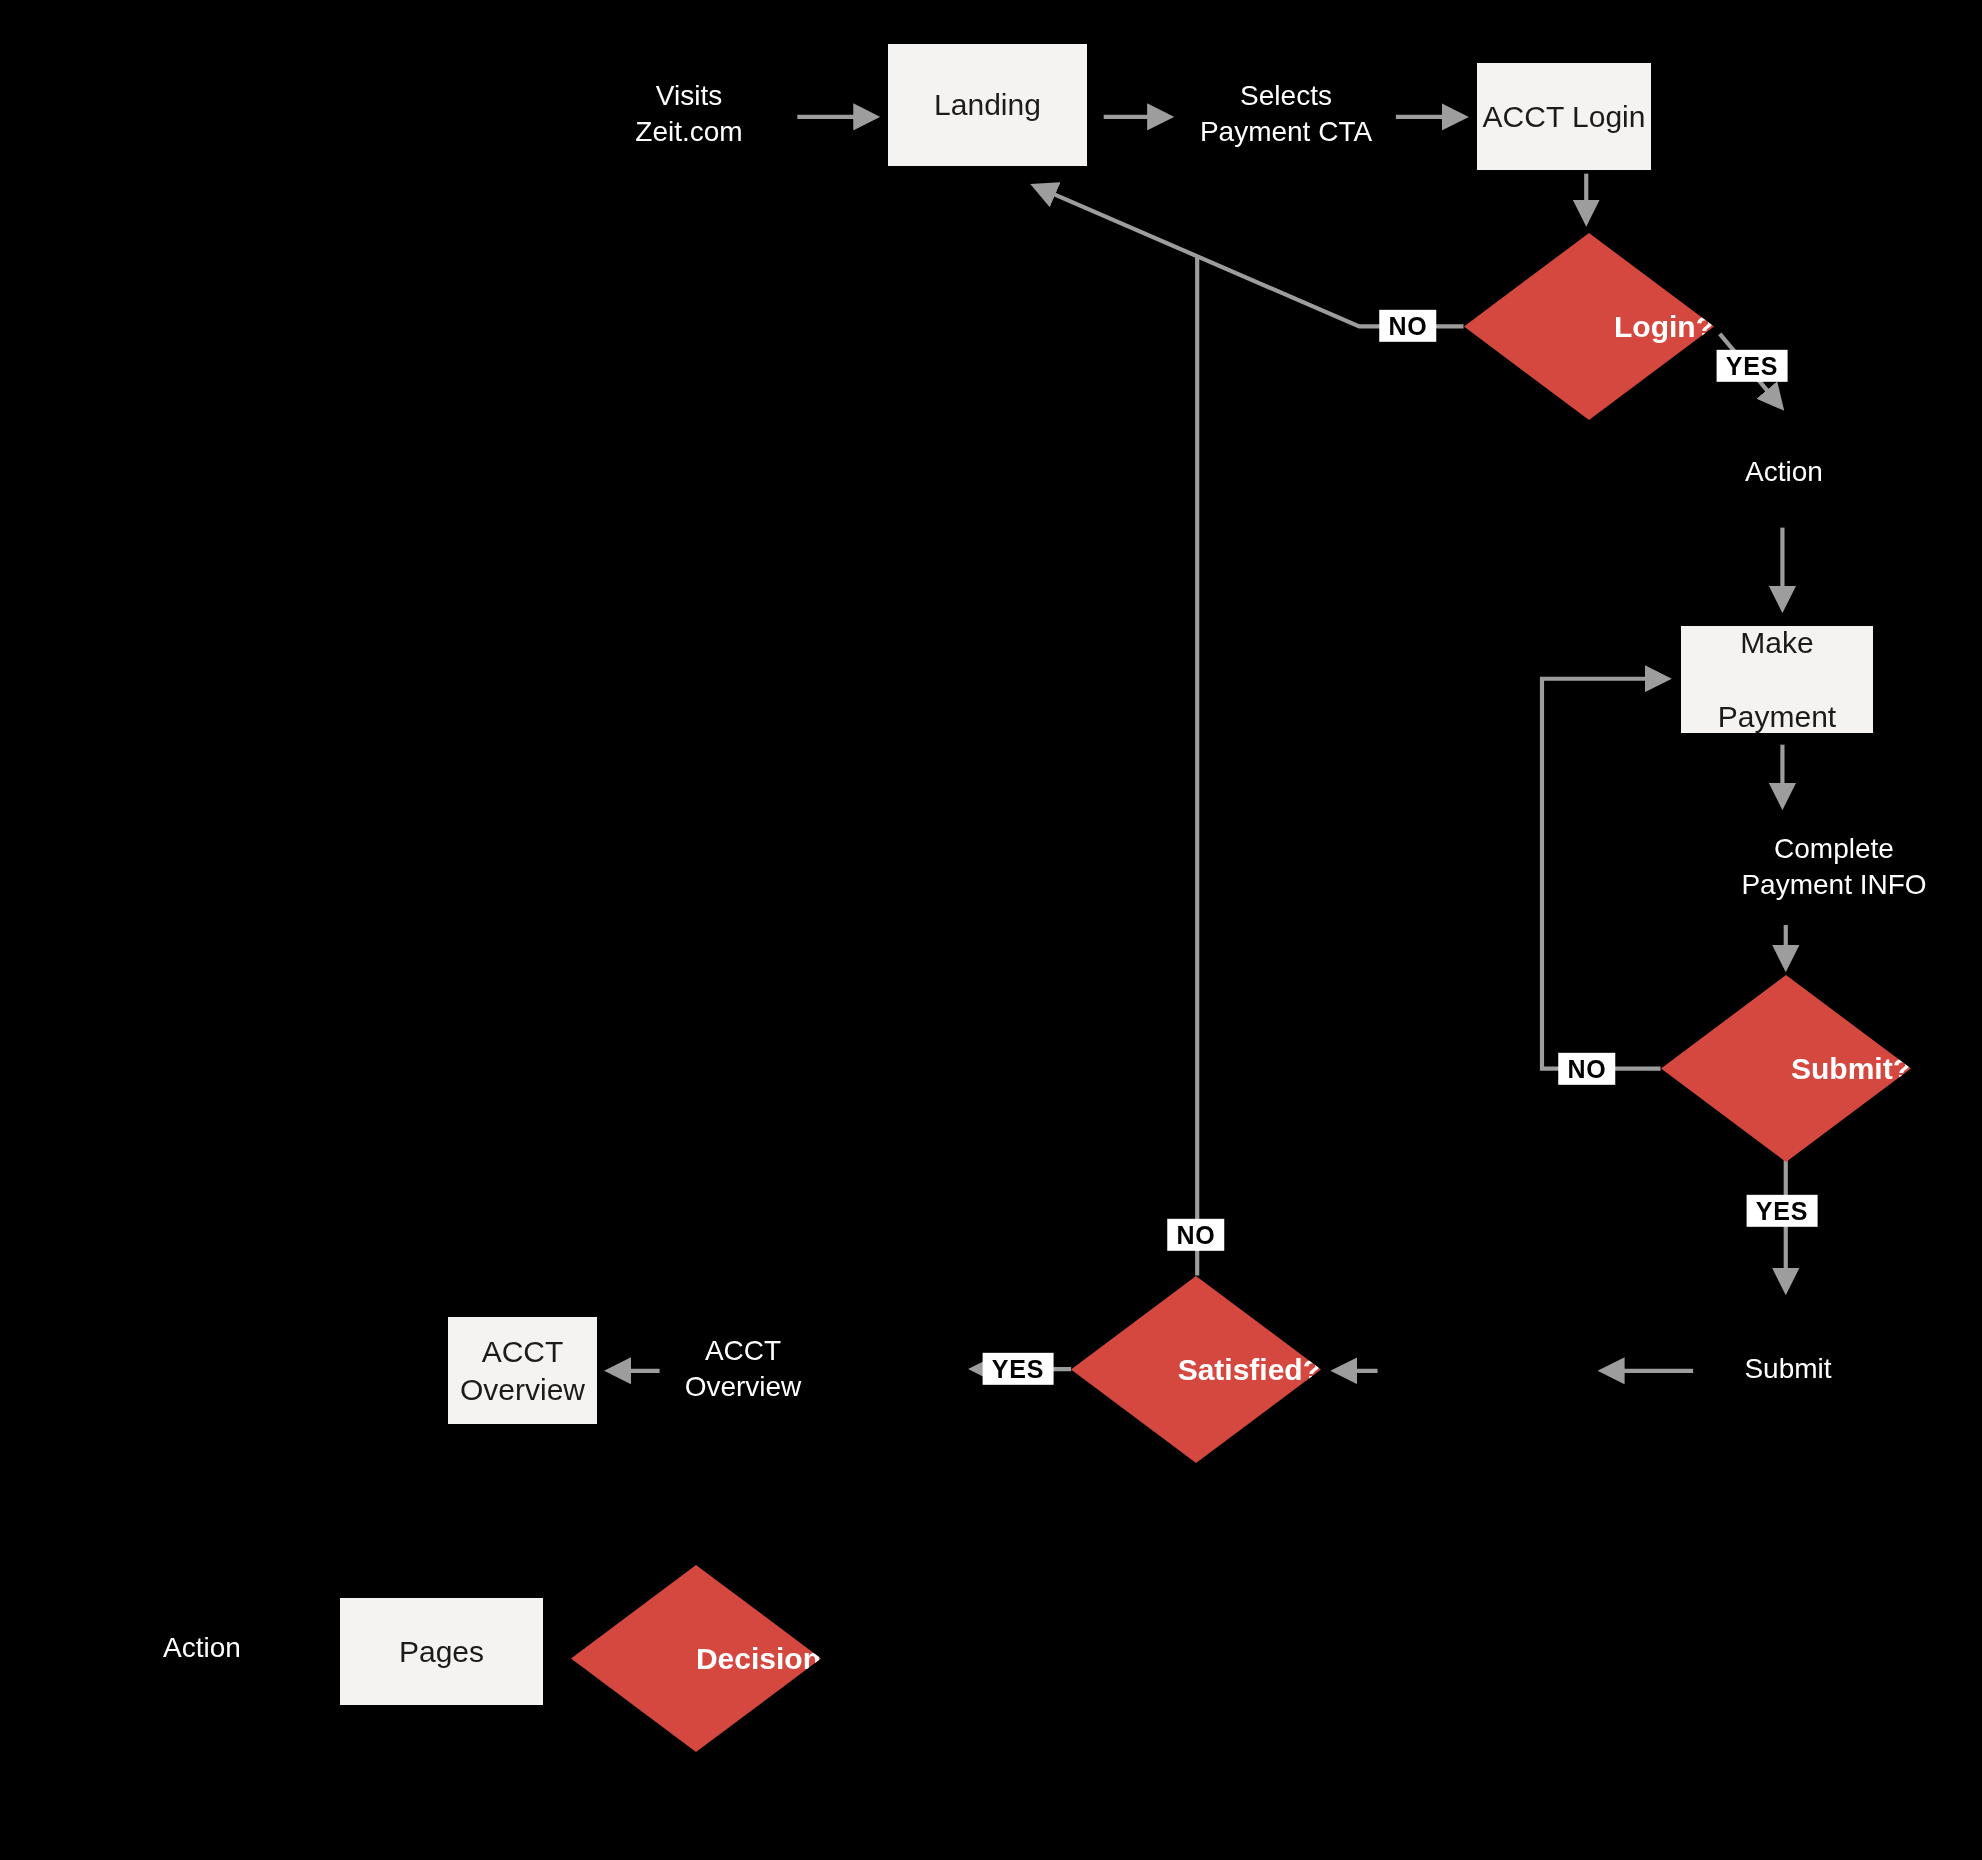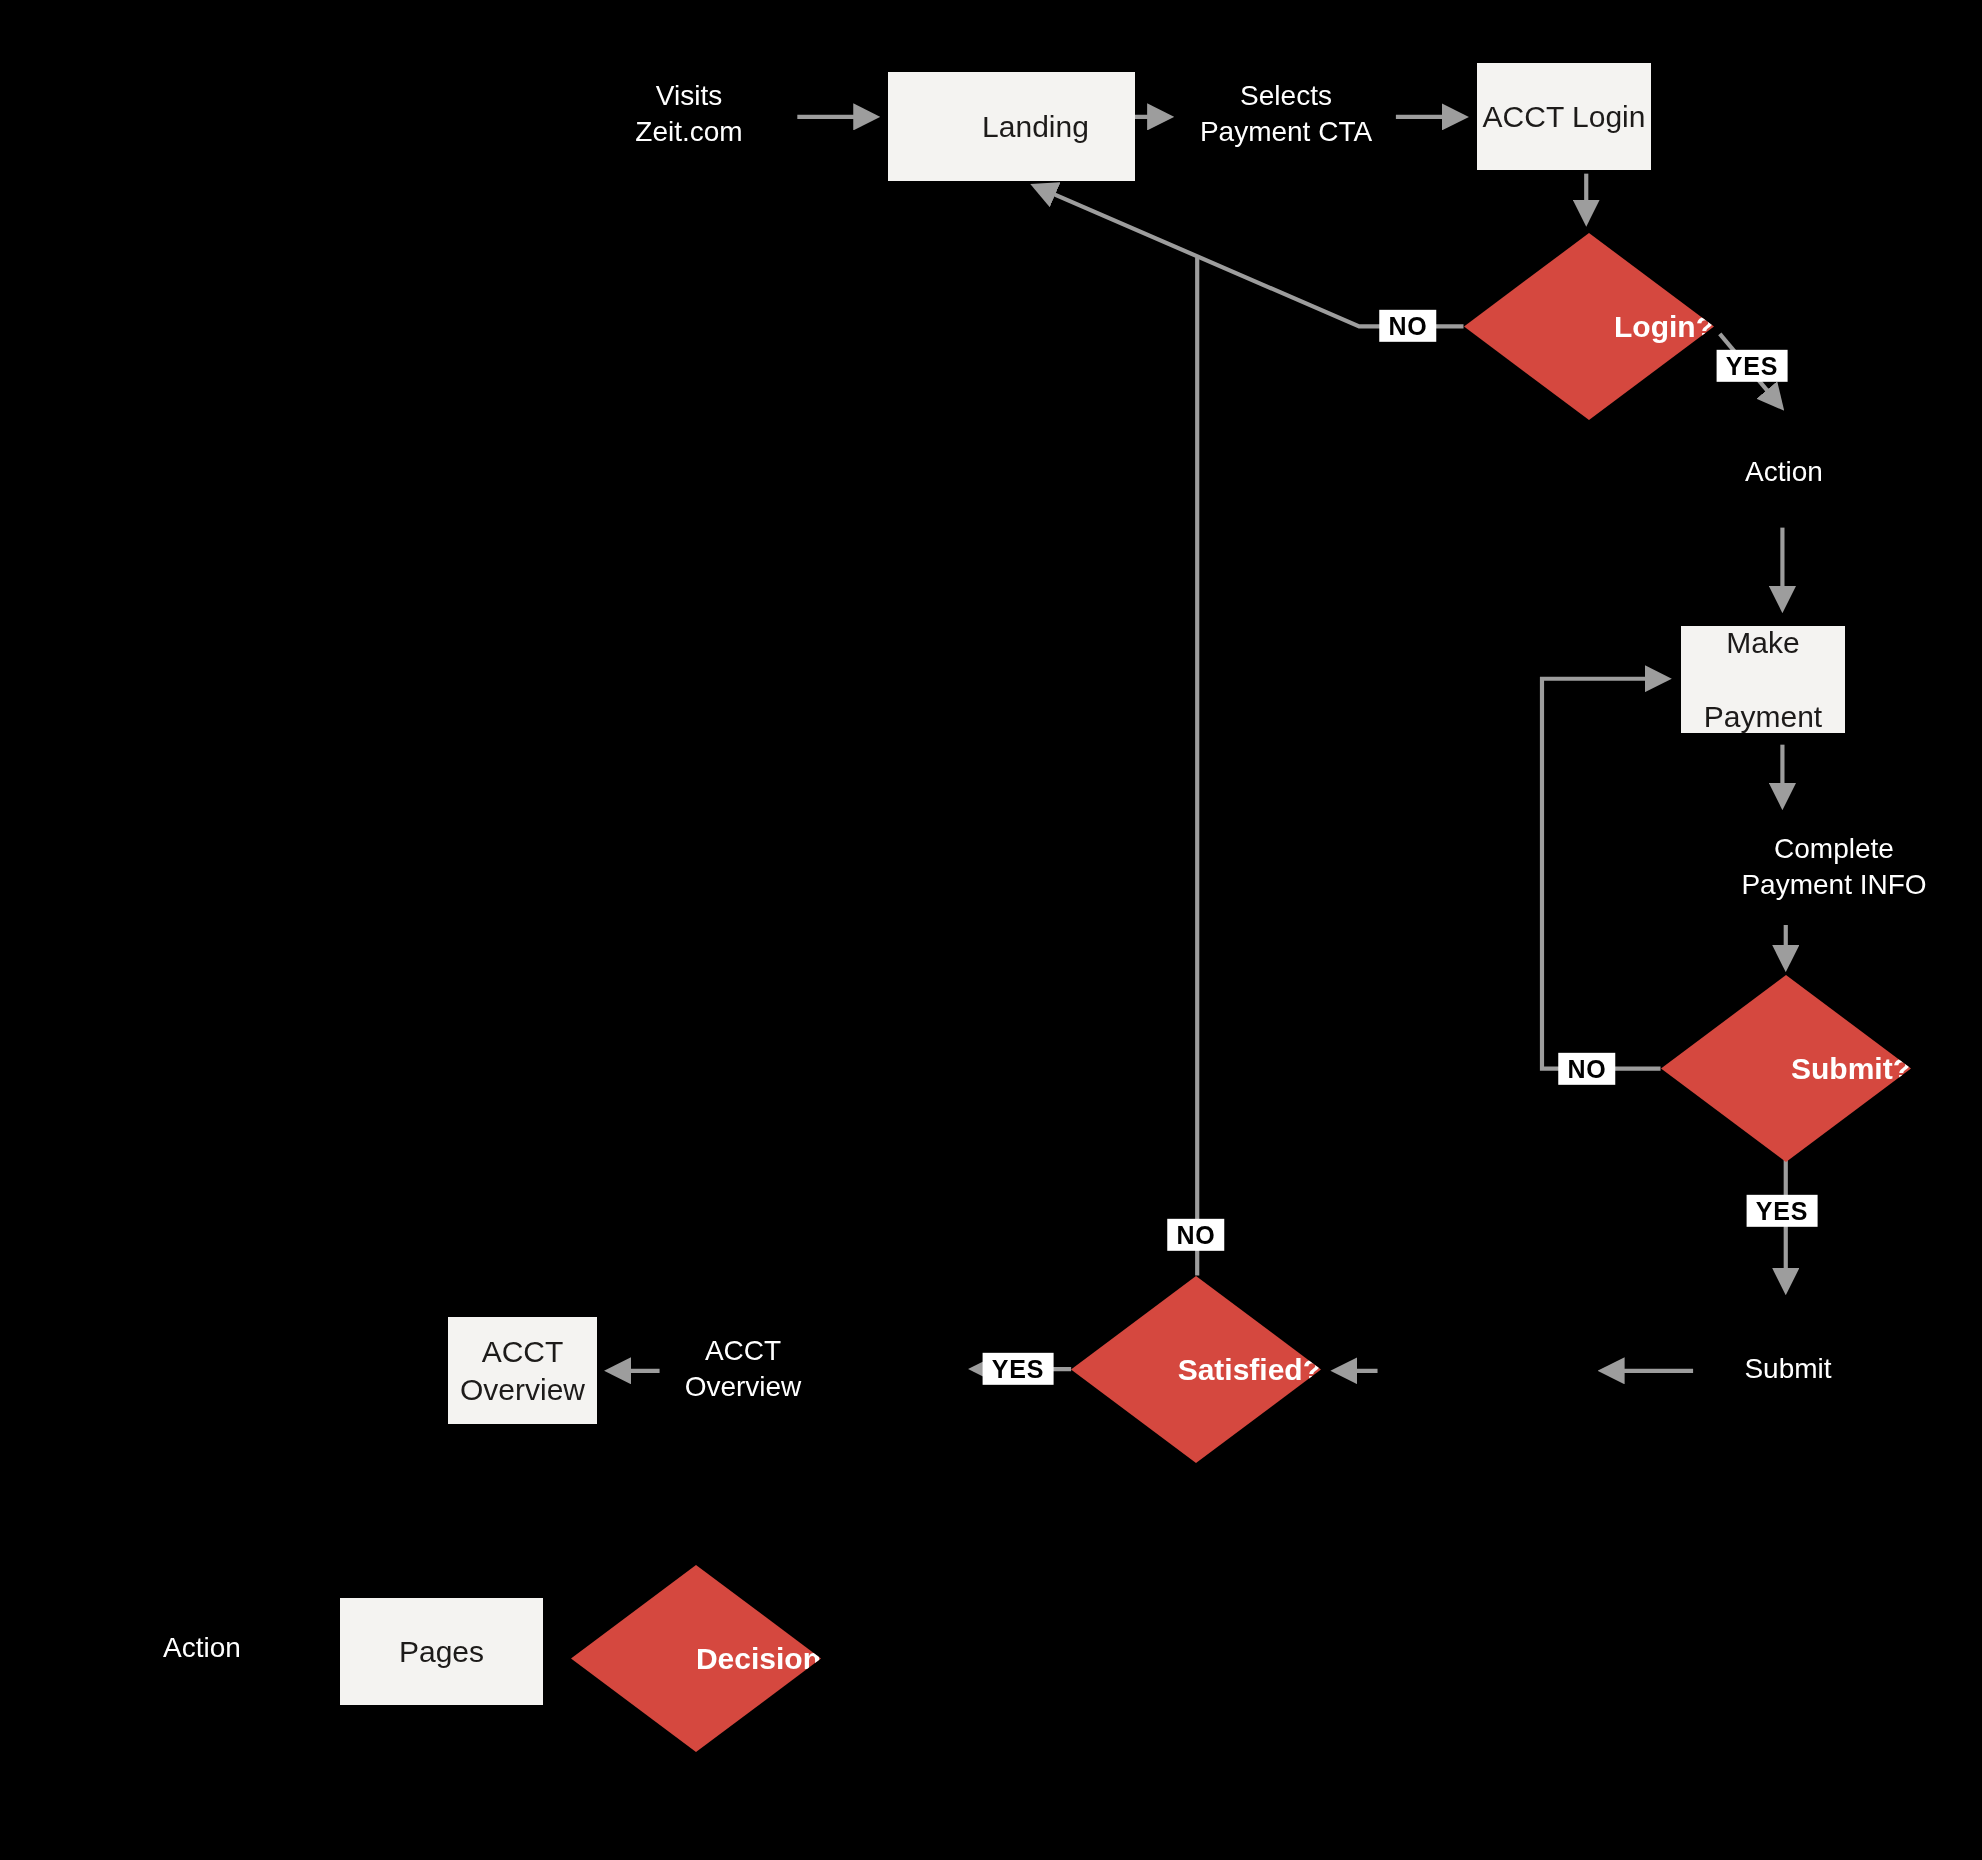--- a/index.html
+++ b/index.html
@@ -106,27 +106,27 @@
     <span>Payment INFO</span>
   </div>
   <div class="action-text" style="left:1788px;top:1369px;">
     <span>Submit</span>
   </div>
   <div class="action-text" style="left:743px;top:1369px;">
     <span>ACCT</span>
     <span>Overview</span>
   </div>
 
-  <div class="page-box" style="left:888px;top:72px;width:199px;height:109px;padding-left:48px;">
+  <div class="page-box" style="left:888px;top:44px;width:199px;height:122px;">
     <span>Landing</span>
   </div>
   <div class="page-box" style="left:1477px;top:63px;width:174px;height:107px;">
     <span>ACCT Login</span>
   </div>
-  <div class="page-box" style="left:1681px;top:626px;width:164px;height:107px;gap:36px;">
+  <div class="page-box" style="left:1681px;top:626px;width:192px;height:107px;gap:36px;">
     <span>Make</span>
     <span>Payment</span>
   </div>
   <div class="page-box" style="left:448px;top:1317px;width:149px;height:107px;">
     <span>ACCT</span>
     <span>Overview</span>
   </div>
 
   <div class="diamond" style="left:1464px;top:233px;">
     <span>Login?</span>

